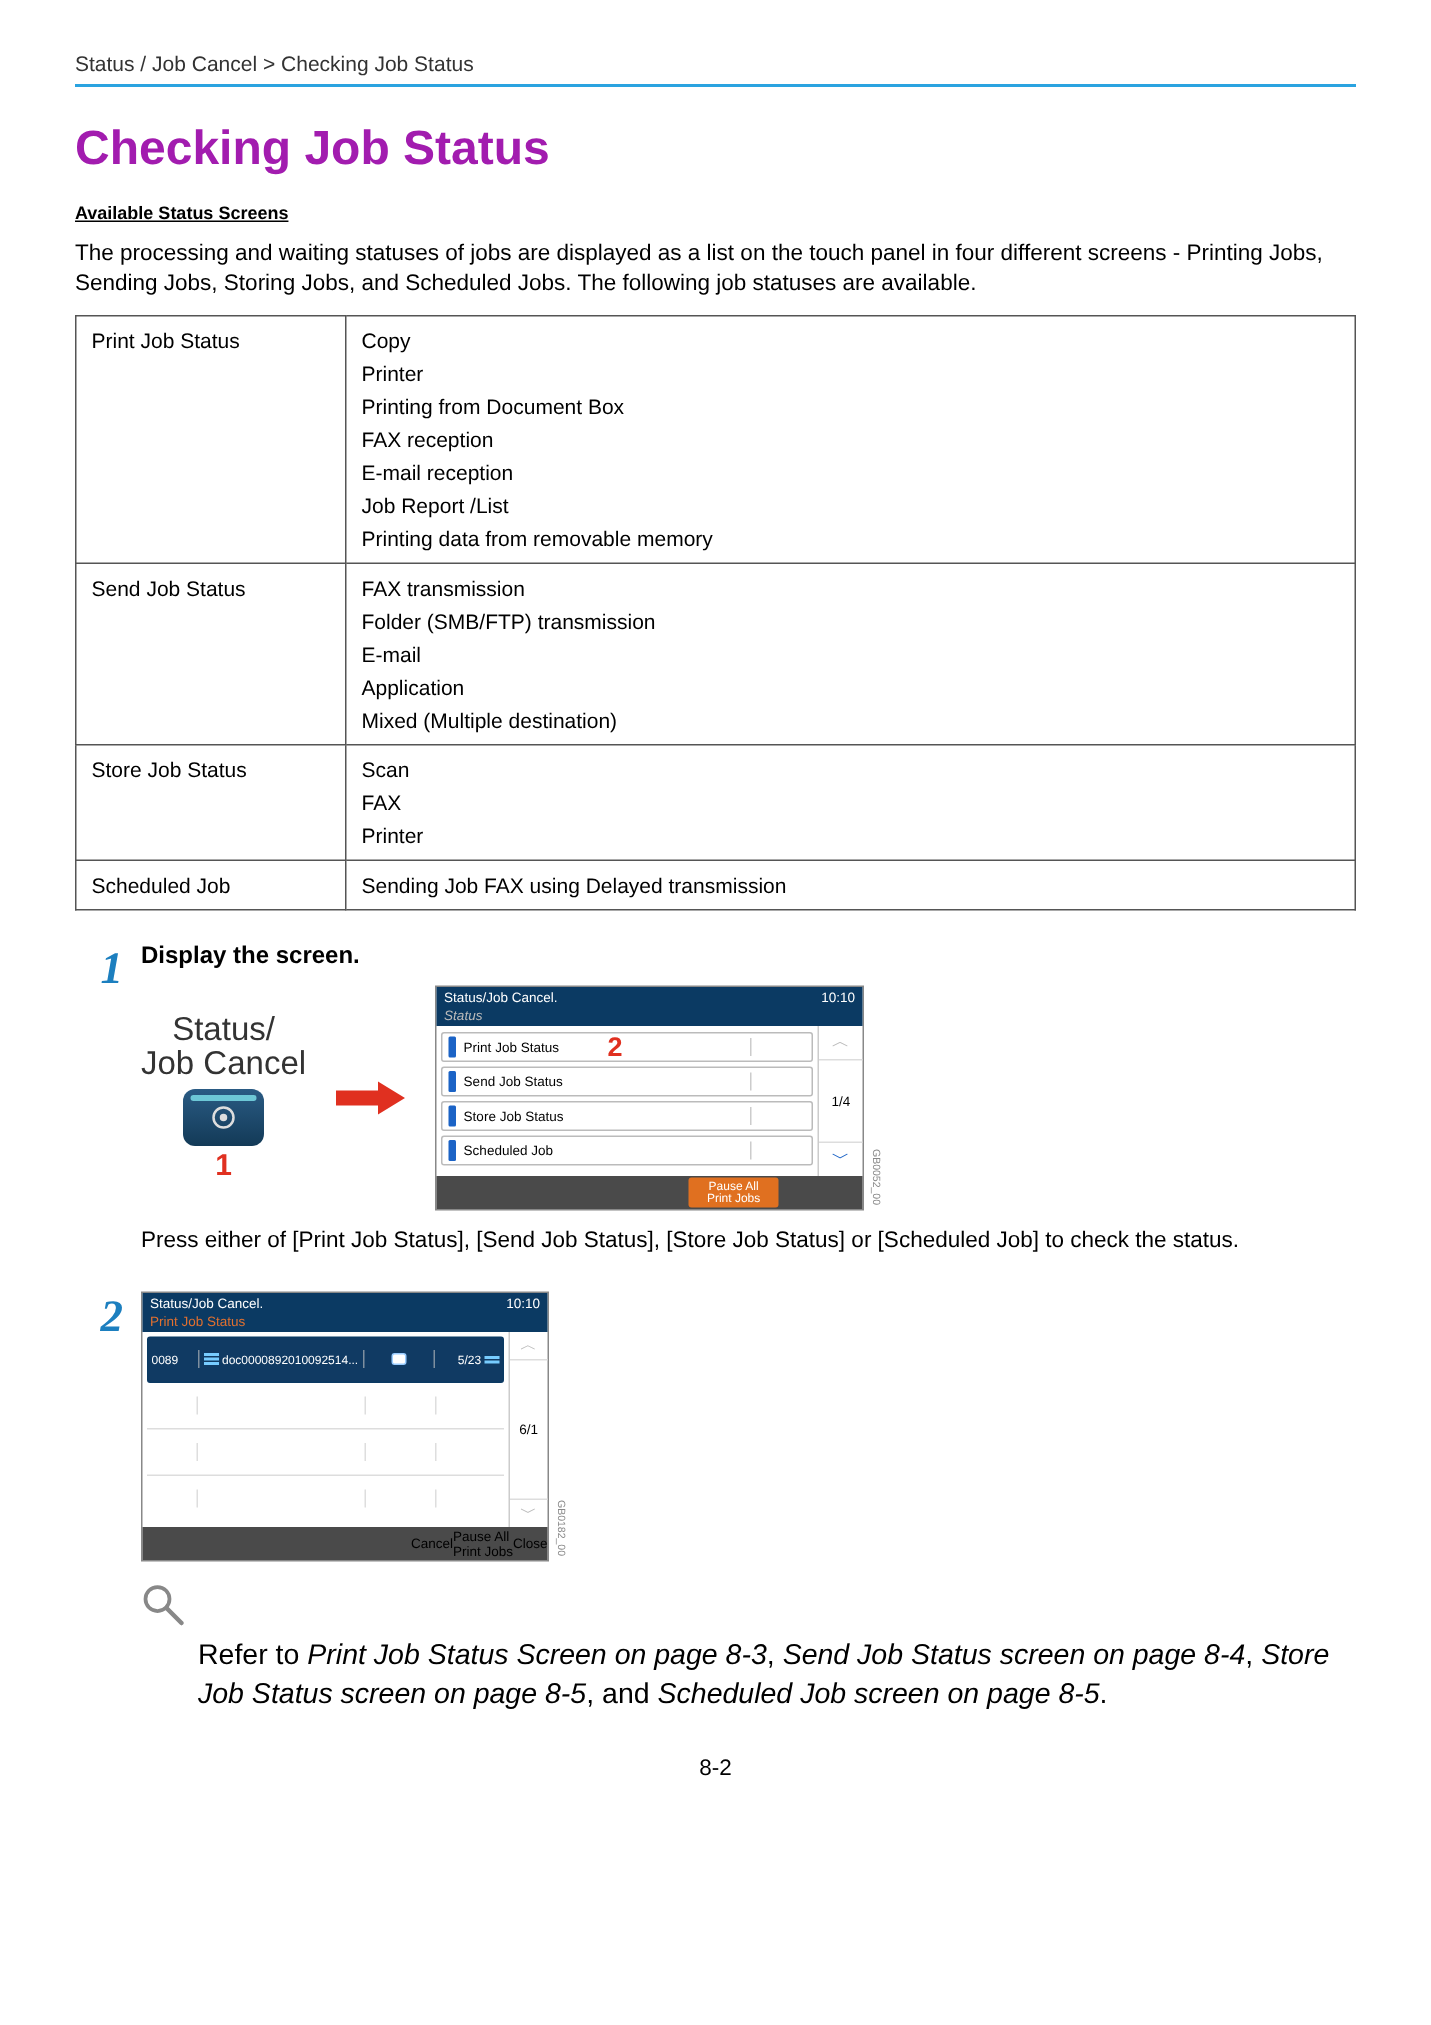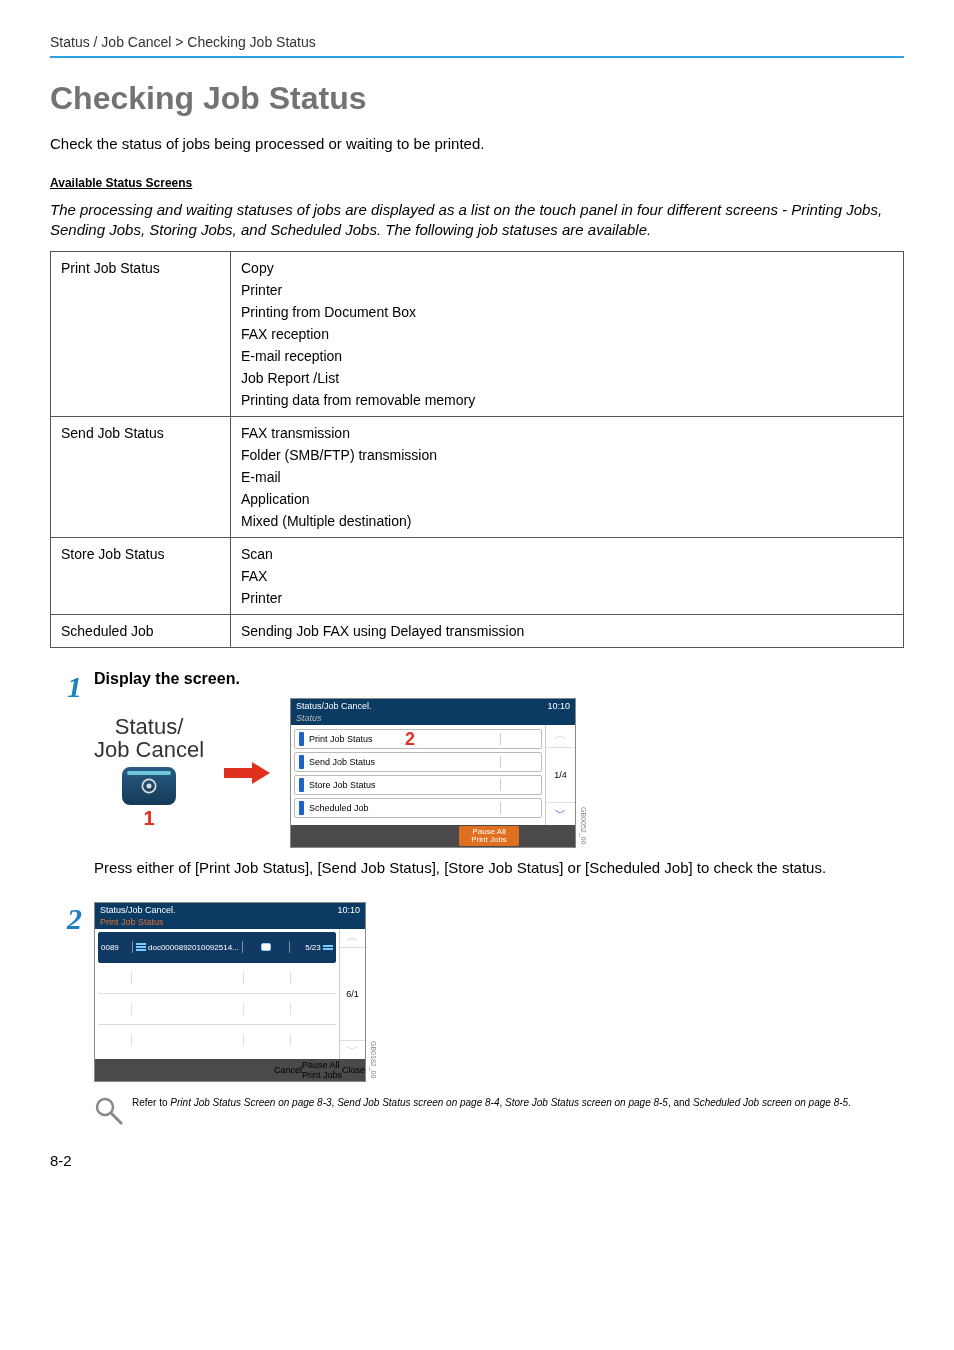--- a/index.html
+++ b/index.html
@@ -1,23 +1,23 @@
 <!DOCTYPE html>
 <html><head>
 <meta charset="utf-8">
 <style>
   * { box-sizing: border-box; margin: 0; padding: 0; }
   body { font-family: Arial, Helvetica, sans-serif; font-size: 14px; color: #000; background: #fff; width: 954px;}
   .page { padding: 34px 50px 20px 50px; }
   .breadcrumb { font-size: 14px; color: #333; margin-bottom: 6px; }
   .hr-blue { border: none; border-top: 2px solid #2aa3e0; margin-bottom: 22px; }
-  .title { font-size: 32px; font-weight: bold; color: #737373; margin-bottom: 18px; }
+  .title { font-size: 32px; font-weight: bold; color: #a21caf; margin-bottom: 18px; }
   .intro { font-size: 15px; margin-bottom: 24px; }
   .subhead { font-size: 12px; font-weight: bold; margin-bottom: 10px; text-decoration: underline; }
-  .subdesc { font-size: 15px; line-height: 1.35; margin-bottom: 10px; font-style: italic; }
+  .subdesc { font-size: 15px; line-height: 1.35; margin-bottom: 10px; }
   table.status { border-collapse: collapse; width: 100%; margin-bottom: 22px; }
   table.status td { border: 1px solid #555; padding: 8px 10px; font-size: 14px; vertical-align: top; }
   table.status td.left { width: 180px; }
   table.status td .line { margin-bottom: 6px; }
   table.status td .line:last-child { margin-bottom: 0; }
   .step { display: flex; align-items: flex-start; margin-bottom: 8px; }
   .step-content { flex: 1; }
   .stepnum { font-family: Georgia, "Times New Roman", serif; font-style: italic; font-weight: bold; font-size: 30px; color: #1c7fbf; width: 44px; text-align: right; padding-right: 12px; line-height:1; padding-top:2px;}
   .steptitle { font-size: 16px; font-weight: bold; margin-bottom: 10px; }
   .stepbody { font-size: 15px; margin: 10px 0 16px 0; line-height:1.35; }
@@ -55,35 +55,34 @@
   .touch2 .trow .c1 { width:28px; }
   .touch2 .trow .c2 { flex:1; display:flex; align-items:center; gap:2px;}
   .touch2 .trow .csep { width:1px; height:12px; background:rgba(200,200,200,0.6); margin:0 3px; }
   .touch2 .side { width:28px; border-left:1px solid #ccc; display:flex; flex-direction:column; }
   .touch2 .side .arr { flex:0 0 18px; display:flex; align-items:center; justify-content:center; color:#bbb; font-size:11px; }
   .touch2 .side .pg { flex:1; display:flex; align-items:center; justify-content:center; font-size:9px; border-top:1px solid #ddd; border-bottom:1px solid #ddd;}
   .touch2 .tfoot { background:#4a4a4a; height:22px; display:flex; align-items:center; justify-content:flex-end;}
   .touch2 .sidecode { position:absolute; right:-12px; bottom:2px; font-size:7px; color:#888; writing-mode: vertical-rl; }
   .noteicon { width:30px; flex:0 0 30px; }
   .note { display:flex; align-items:flex-start; gap:8px; margin-left: 0; }
-  .note-text { font-size:10px; line-height:1.4; }
+  .note-text { font-size:19px; line-height:1.4;margin-top:36px; }
   .note-text .em { font-style: italic; }
-  .pagenum { font-size:15px; margin-top:26px; }
+  .pagenum { text-align:center; font-size:15px; margin-top:26px; }
   .printicon { width:10px; height:8px; background:#fff; border:1px solid #9cf; border-radius:2px; display:inline-block;}
   .stackicon { display:inline-flex; flex-direction:column; gap:1px;}
   .stackicon span{ width:10px; height:2px; background:#7cf; display:block;}
 </style>
 </head>
 <body>
 
 <div class="page">
   <div class="breadcrumb">Status / Job Cancel &gt; Checking Job Status</div>
   <hr class="hr-blue">
   <h1 class="title">Checking Job Status</h1>
-  <p class="intro">Check the status of jobs being processed or waiting to be printed.</p>
 
   <div class="subhead">Available Status Screens</div>
   <p class="subdesc">The processing and waiting statuses of jobs are displayed as a list on the touch panel in four different screens - Printing Jobs, Sending Jobs, Storing Jobs, and Scheduled Jobs. The following job statuses are available.</p>
 
   <table class="status">
     <tbody>
         <tr>
       <td class="left">Print Job Status</td>
       <td>
         <div class="line">Copy</div>

